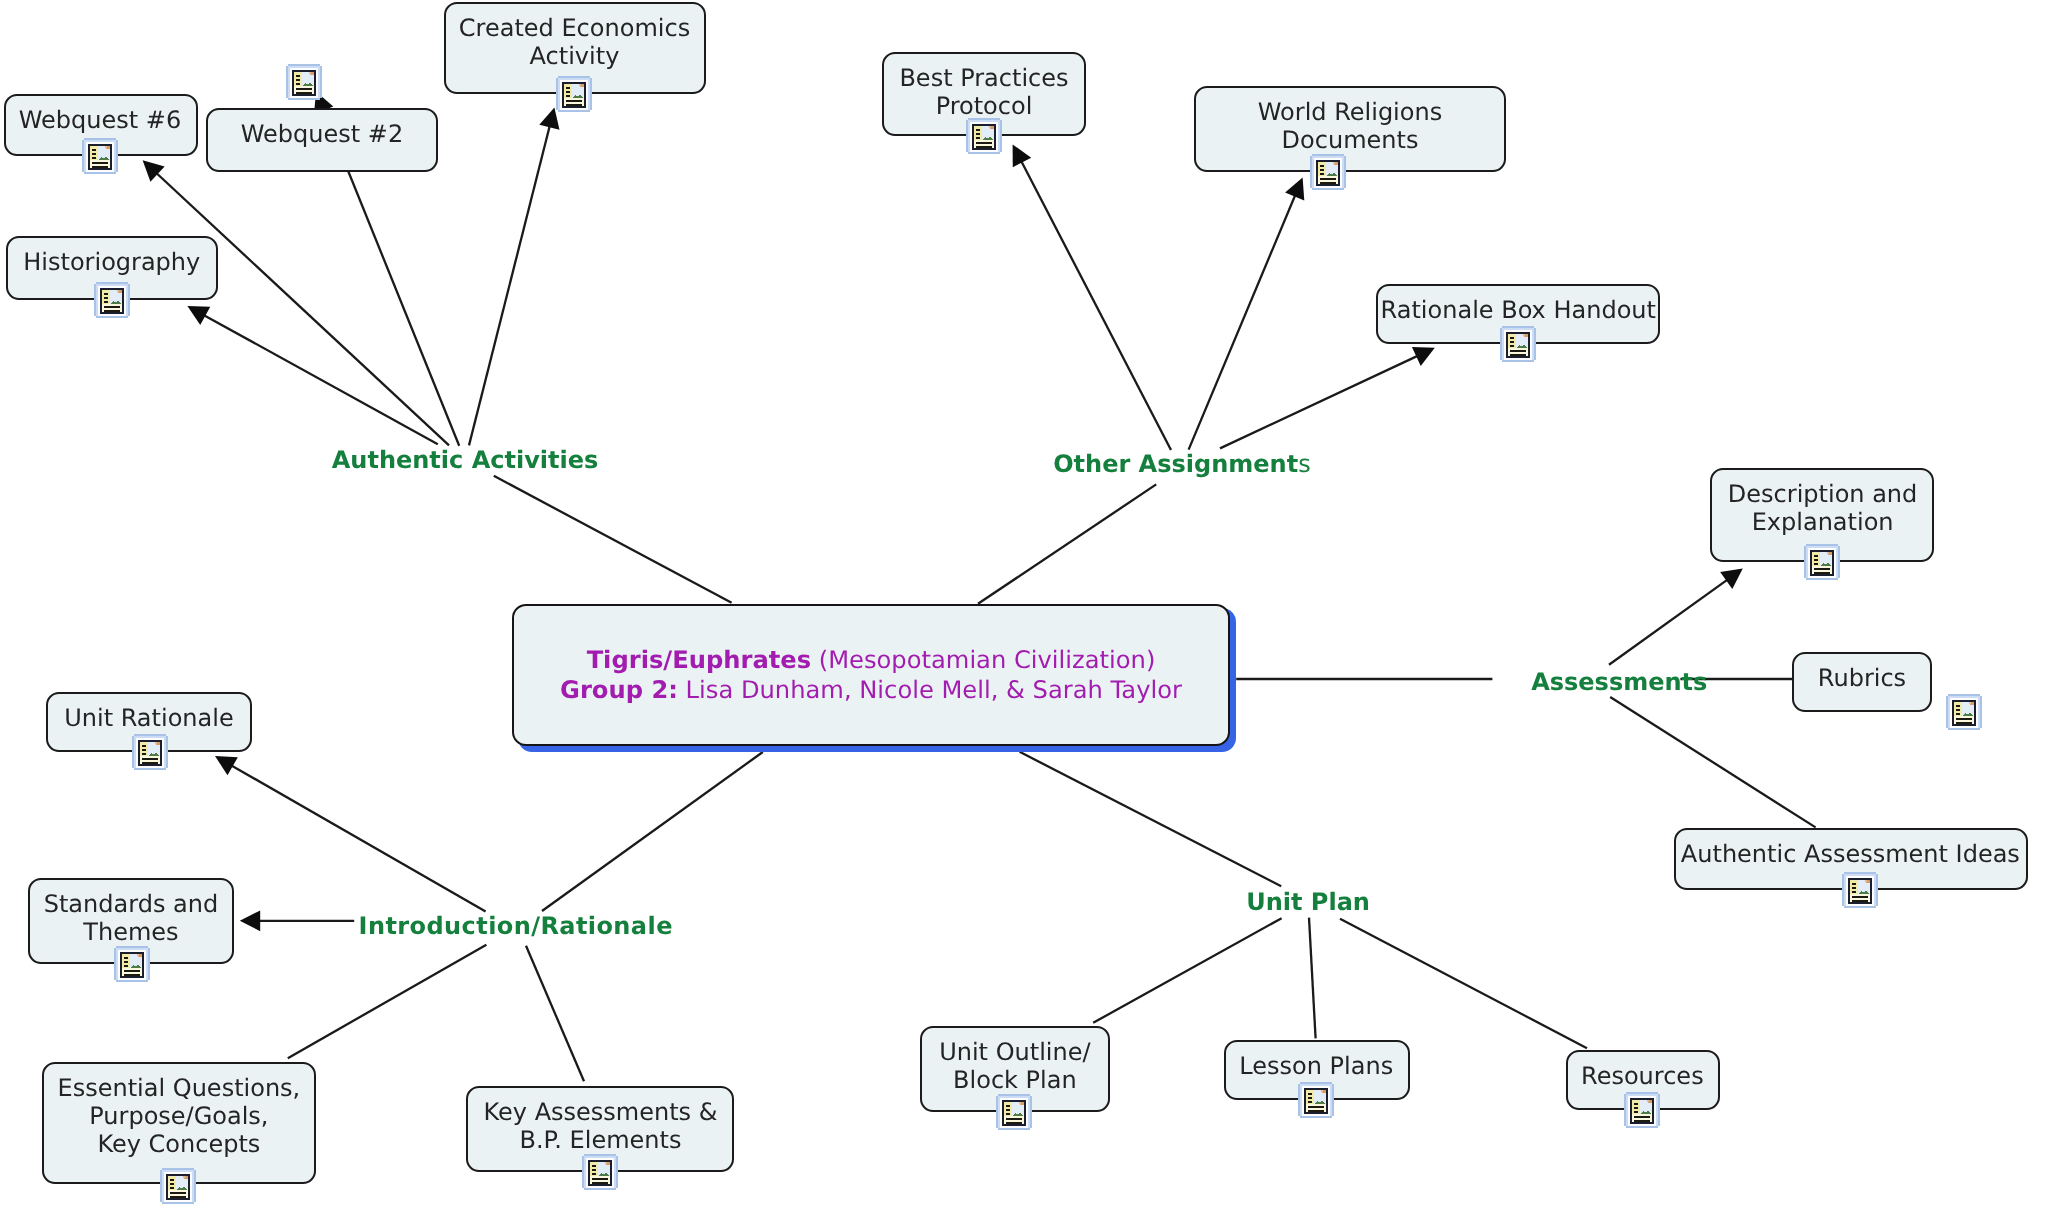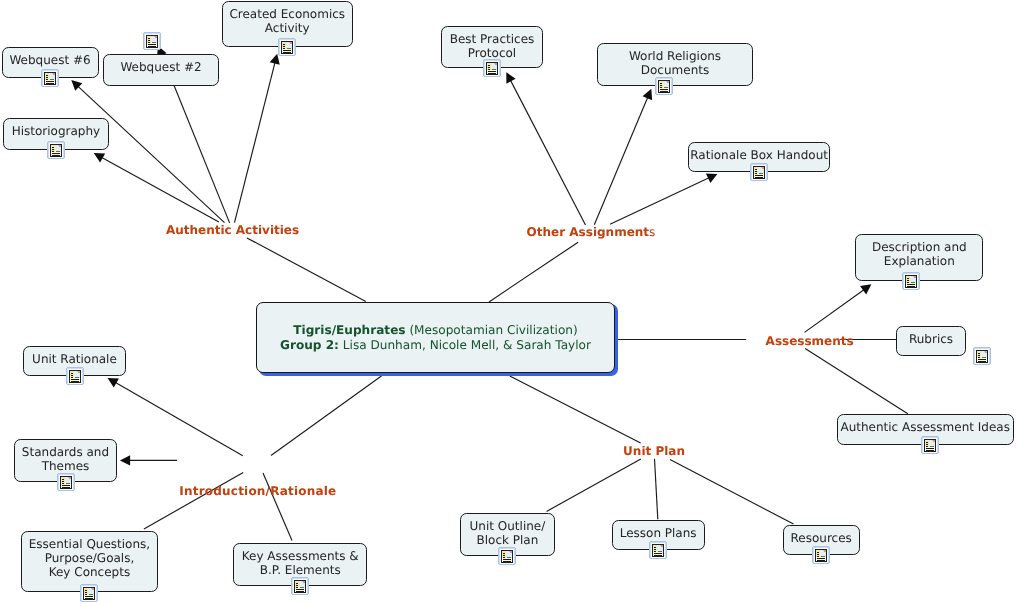--- a/index.html
+++ b/index.html
@@ -9,29 +9,29 @@
   svg#links{position:absolute;left:0;top:0;width:1025px;height:604px;}
 
   .node{position:absolute;box-sizing:border-box;background:#ebf2f4;
         border:1.5px solid #1b1b1b;border-radius:6.5px;color:#242424;
         font-size:12px;line-height:14px;text-align:center;z-index:4;}
   .node .lbl{position:absolute;left:0;right:0;top:5.0px;
              white-space:pre-line;line-height:14px;}
 
   .doc-icon{position:absolute;width:18px;height:18px;z-index:6;}
 
-  .hub{position:absolute;font-weight:bold;font-size:12px;color:#c2410c;
+  .hub{position:absolute;font-weight:bold;font-size:12px;color:#15803d;
        white-space:nowrap;z-index:5;}
   .hub .thin{font-weight:normal;}
 
   #center-shadow{position:absolute;background:#3764e6;border-radius:7px;z-index:2;}
   #center{position:absolute;box-sizing:border-box;background:#ebf2f4;
           border:1.7px solid #151515;border-radius:7px;z-index:3;}
   #center .ct{position:absolute;left:0;right:0;top:50%;transform:translateY(-50%);
-              text-align:center;font-size:12.1px;line-height:14.2px;color:#14532d;}
+              text-align:center;font-size:12.1px;line-height:14.2px;color:#a21caf;}
   #center .ct b{font-weight:bold;}
 </style>
 </head>
 <body>
 
 <div id="canvas">
 
   <svg id="links" viewBox="0 0 1025 604" shape-rendering="geometricPrecision">
     <g id="lines" fill="none" stroke="#1a1a1a" stroke-width="1.15">
         <line x1="224.50" y1="222.70" x2="78.03" y2="86.37"></line>
@@ -223,21 +223,21 @@
         <rect x="8" y="4" width="6" height="7" fill="#e3edf8"></rect>
         <path d="M8 11 L9.8 9.4 L10.8 10.2 L12 9.2 L14 11 Z" fill="#4e7c46"></path>
         <rect x="12" y="4" width="2" height="1.6" fill="#d99d66"></rect>
         <rect x="11.3" y="4" width="1" height="1" fill="#e7bb90"></rect>
         <rect x="5" y="5.6" width="2" height="1" fill="#1a1a12"></rect>
         <rect x="5" y="7.6" width="2" height="1" fill="#1a1a12"></rect>
         <rect x="5" y="9.6" width="2" height="1" fill="#1a1a12"></rect>
         <rect x="5" y="11.9" width="8" height="1" fill="#1a1a12"></rect>
         <rect x="5" y="13.8" width="8" height="1" fill="#1a1a12"></rect>
       </svg></div>
-    <div class="node" style="left: 855.3px; top: 233.6px; width: 128px; height: 47.4px;">
+    <div class="node" style="left: 855.3px; top: 233.6px; width: 112px; height: 47.4px;">
       <div class="lbl">Description and
 Explanation</div>
     </div>
     <div class="doc-icon" style="left: 902px; top: 272px;"><svg viewBox="0 0 18 18" width="18" height="18" shape-rendering="crispEdges">
         <rect x="0" y="1" width="18" height="16" fill="#a9c3e8"></rect>
         <rect x="1" y="0" width="16" height="18" fill="#a9c3e8"></rect>
         <rect x="1" y="1" width="16" height="16" fill="#cbdcf3"></rect>
         <rect x="2" y="2" width="14" height="15" fill="#fdfdff"></rect>
         <rect x="3" y="3" width="12" height="13" fill="#1b1e2c"></rect>
         <rect x="4" y="4" width="10" height="11" fill="#fbf7dc"></rect>
@@ -442,15 +442,15 @@
         <rect x="11.3" y="4" width="1" height="1" fill="#e7bb90"></rect>
         <rect x="5" y="5.6" width="2" height="1" fill="#1a1a12"></rect>
         <rect x="5" y="7.6" width="2" height="1" fill="#1a1a12"></rect>
         <rect x="5" y="9.6" width="2" height="1" fill="#1a1a12"></rect>
         <rect x="5" y="11.9" width="8" height="1" fill="#1a1a12"></rect>
         <rect x="5" y="13.8" width="8" height="1" fill="#1a1a12"></rect>
       </svg></div>
     <div class="hub" style="left: 165.9px; top: 223.2px;"><span>Authentic Activities</span><span class="thin"></span></div>
     <div class="hub" style="left: 526.6px; top: 225.2px;"><span>Other Assignment</span><span class="thin">s</span></div>
     <div class="hub" style="left: 748.6px; top: 333.7px; margin-left: 17px;"><span>Assessments</span><span class="thin"></span></div>
-    <div class="hub" style="left: 179.3px; top: 455.6px; letter-spacing: 0.21px; margin-top: 28px;"><span>Introduction/Rationale</span><span class="thin"></span></div>
+    <div class="hub" style="left: 179.3px; top: 455.6px; letter-spacing: 0.21px;"><span>Introduction/Rationale</span><span class="thin"></span></div>
     <div class="hub" style="left: 623.1px; top: 444px;"><span>Unit Plan</span><span class="thin"></span></div>
   </div>
 
 </body></html>

